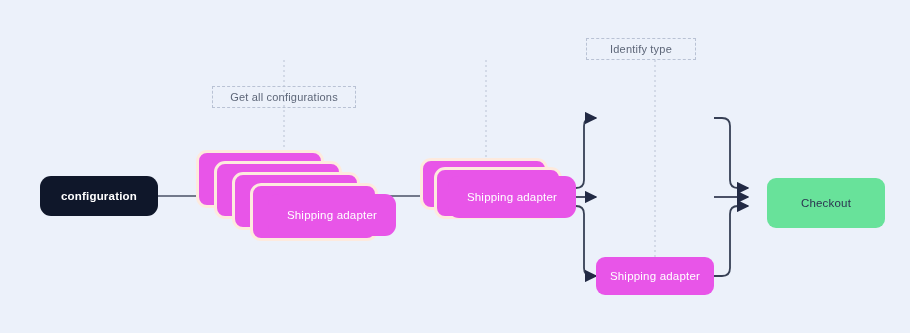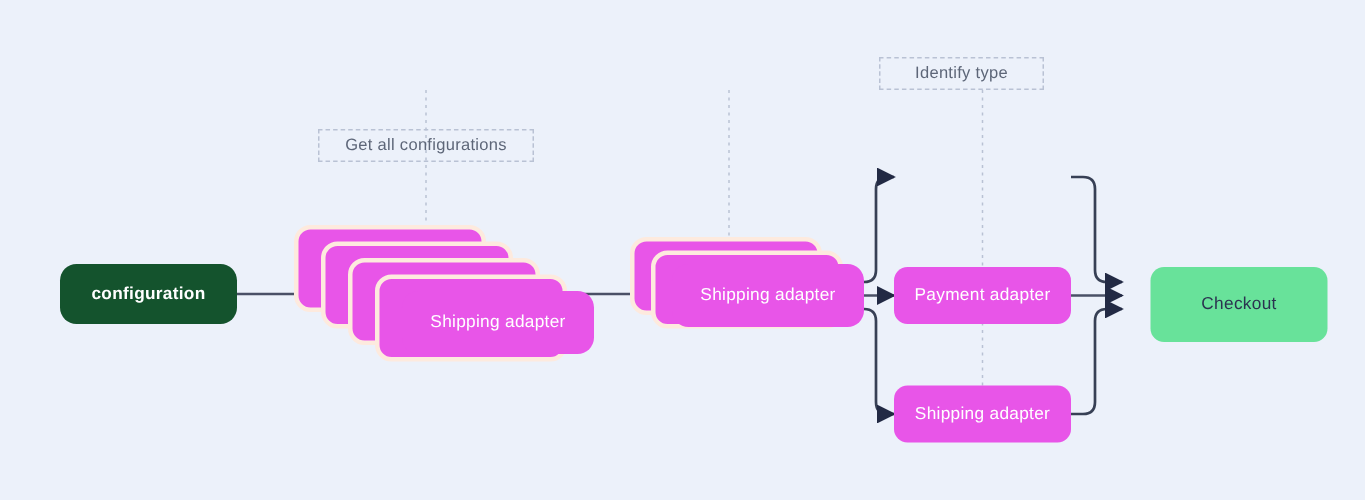--- a/index.html
+++ b/index.html
@@ -49,21 +49,21 @@
     box-sizing: border-box;
     border-radius: 9px;
     display: flex;
     align-items: center;
     justify-content: center;
     font-size: 11.5px;
     letter-spacing: .2px;
     white-space: nowrap;
   }
   .node.dark {
-    background: #14532d;
+    background: #0f172a;
     color: #ffffff;
     font-weight: bold;
     border-radius: 11px;
   }
   .node.magenta {
     background: #e855e8;
     color: #ffffff;
   }
   .node.green {
     background: #68e29a;
@@ -168,23 +168,20 @@
 
   <div class="stack" style="left:420px; top:158px; width:140px; height:66px;">
     <div class="layer" style="left:0px;  top:0px;  width:128px; height:52px;"></div>
     <div class="layer" style="left:14px; top:9px;  width:128px; height:52px;"></div>
     <div class="layer front" style="left:28px; top:18px; width:128px; height:42px;">
       <span>Shipping adapter</span>
     </div>
   </div>
 
 
-  <div class="node magenta" style="left:596px; top:178px; width:118px; height:38px;">
-    <span>Payment adapter</span>
-  </div>
 
   <div class="node magenta" style="left:596px; top:257px; width:118px; height:38px;">
     <span>Shipping adapter</span>
   </div>
 
   <div class="node green" style="left:767px; top:178px; width:118px; height:50px;">
     <span>Checkout</span>
   </div>
 
 </div>

